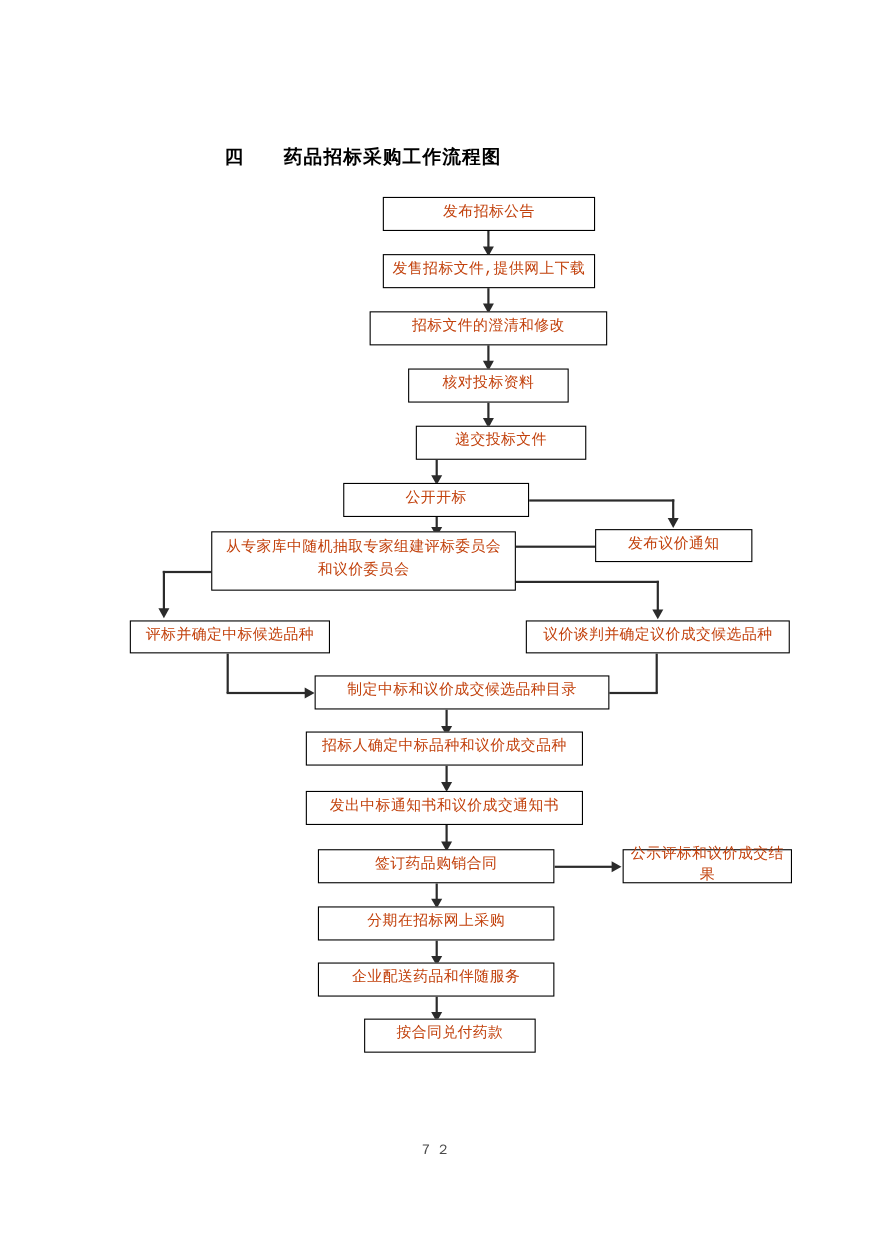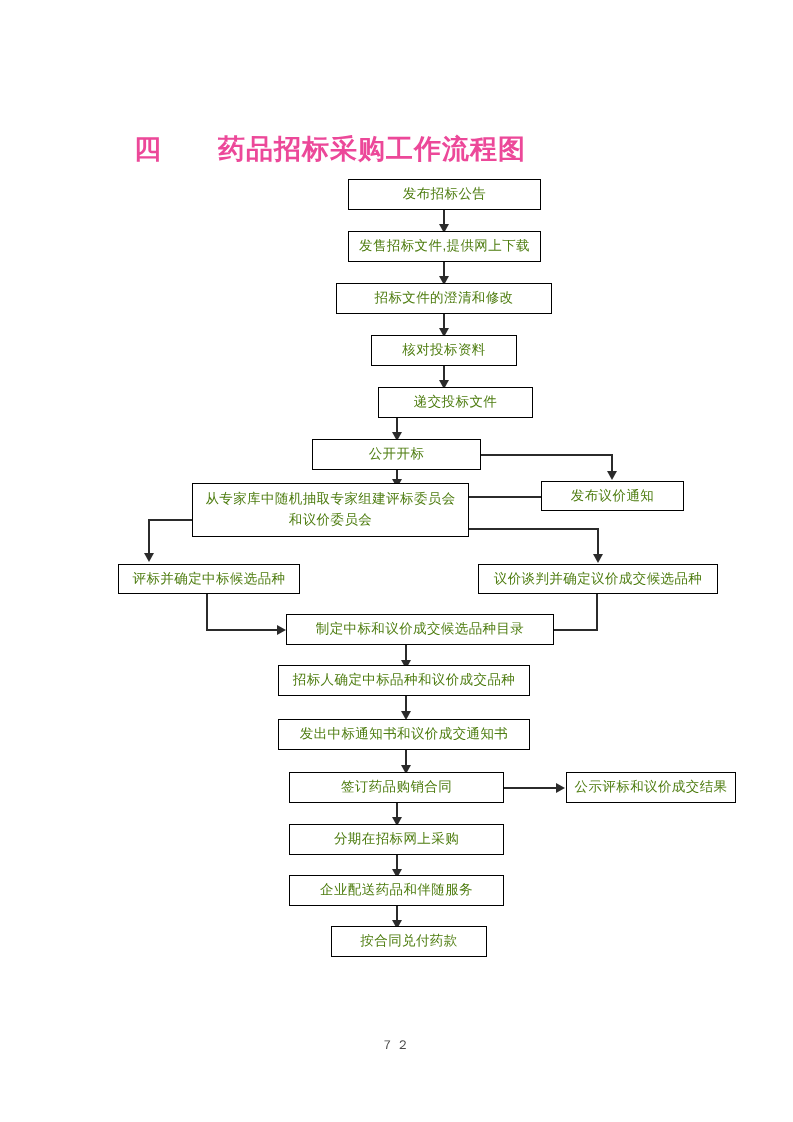--- a/index.html
+++ b/index.html
@@ -25,39 +25,39 @@
   }
 
   #title {
     position: absolute;
     left: 0;
     top: 131px;
     width: 660px;
     text-align: center;
     font-family: "DejaVu Serif", "Liberation Serif", serif;
     font-weight: bold;
-    font-size: 27px;
+    font-size: 17px;
     letter-spacing: 1px;
     white-space: pre;
-    color: #ec4899;
+    color: #000000;
   }
 
   .node {
     position: absolute;
     box-sizing: border-box;
     border: 1px solid #000000;
     background: #ffffff;
     display: flex;
     align-items: center;
     justify-content: center;
     text-align: center;
-    font-family: Liberation Sans, sans-serif;
+    font-family: Liberation Mono, monospace;
     font-size: 13.5px;
     line-height: 1.38;
-    color: #4d7c0f;
+    color: #c2410c;
     letter-spacing: 0.4px;
     z-index: 3;
     padding: 0 4px;
   }
 
   .node.two-line {
     line-height: 1.55;
     font-size: 13.5px;
   }
 
@@ -196,21 +196,21 @@
   <div class="node" style="left:478px; top:564px; width:240px; height:30px;">议价谈判并确定议价成交候选品种</div>
 
   <div class="node" style="left:286px; top:614px; width:268px; height:31px;">制定中标和议价成交候选品种目录</div>
 
   <div class="node" style="left:278px; top:665px; width:252px; height:31px;">招标人确定中标品种和议价成交品种</div>
 
   <div class="node" style="left:278px; top:719px; width:252px; height:31px;">发出中标通知书和议价成交通知书</div>
 
   <div class="node" style="left:289px; top:772px; width:215px; height:31px;">签订药品购销合同</div>
 
-  <div class="node" style="left:566px; top:772px; width:170px; height:31px;">公示评标和议价成交结果</div>
+  <div class="node" style="left:566px; top:772px; width:154px; height:31px;">公示评标和议价成交结果</div>
 
   <div class="node" style="left:289px; top:824px; width:215px; height:31px;">分期在招标网上采购</div>
 
   <div class="node" style="left:289px; top:875px; width:215px; height:31px;">企业配送药品和伴随服务</div>
 
   <div class="node" style="left:331px; top:926px; width:156px; height:31px;">按合同兑付药款</div>
 
   <div id="footer">７２</div>
 
 </div>

